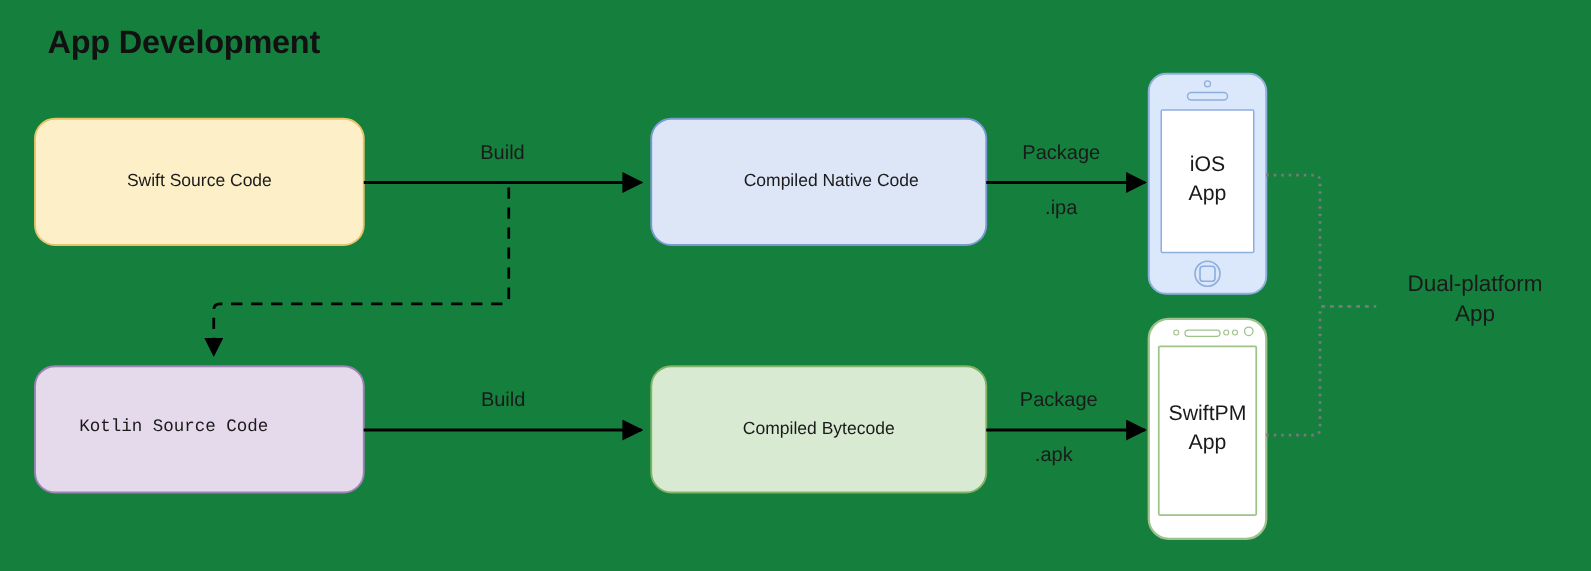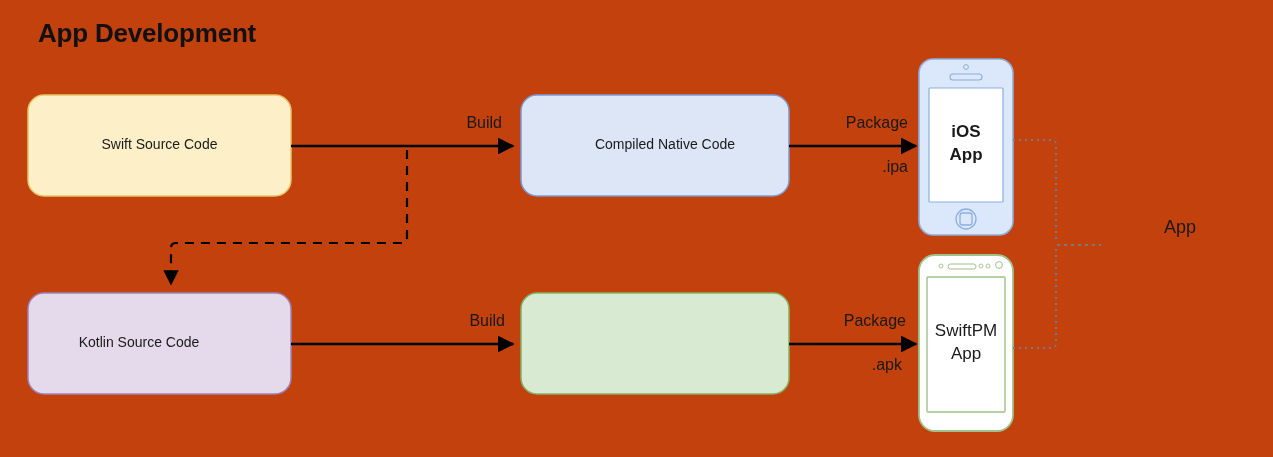--- a/index.html
+++ b/index.html
@@ -7,21 +7,21 @@
     padding: 0;
     background: #ffffff;
   }
   body {
     font-family: "Liberation Sans", sans-serif;
   }
   #canvas {
     position: relative;
     width: 1273px;
     height: 457px;
-    background: #c2410c;
+    background: #15803d;
     overflow: hidden;
   }
   #diagram-svg {
     position: absolute;
     left: 0;
     top: 0;
     width: 1273px;
     height: 457px;
   }
   .page-title {
@@ -39,21 +39,21 @@
     font-size: 14px;
     color: #1a1a1a;
     text-align: center;
     white-space: nowrap;
     line-height: 1.25;
   }
   .edge-label {
     position: absolute;
     font-size: 16px;
     color: #1a1a1a;
-    text-align: right;
+    text-align: center;
     white-space: nowrap;
   }
   .phone-label {
     position: absolute;
     font-size: 17px;
     color: #1a1a1a;
     text-align: center;
     line-height: 1.35;
     width: 110px;
   }
@@ -132,42 +132,44 @@
 
     <path d="M 1013 140 L 1051 140 Q 1056 140 1056 145 L 1056 240" fill="none" stroke="#7a7a7a" stroke-width="2.2" stroke-dasharray="2 4"></path>
     <path d="M 1013 348 L 1051 348 Q 1056 348 1056 343 L 1056 249" fill="none" stroke="#7a7a7a" stroke-width="2.2" stroke-dasharray="2 4"></path>
     <line x1="1057" y1="245" x2="1101" y2="245" stroke="#7a7a7a" stroke-width="2.2" stroke-dasharray="3 4"></line>
   </svg>
 
   <div class="node-label" style="left:28px; top:136px; width:263px;">Swift Source Code</div>
 
   <div class="node-label" style="left:521px; top:136px; width:288px;">Compiled Native Code</div>
 
-  <div class="node-label" style="left:28px; top:334px; width:222px;">Kotlin Source Code</div>
+  <div class="node-label" style="left:28px; top:334px; width:222px;font-family:Liberation Mono, monospace;">Kotlin Source Code</div>
 
+  <div class="node-label" style="left:521px; top:334px; width:268px;">Compiled Bytecode</div>
 
   <div class="edge-label" style="left:302px; top:114px; width:200px;">Build</div>
 
   <div class="edge-label" style="left:790px; top:114px; width:118px;">Package</div>
   <div class="edge-label" style="left:790px; top:158px; width:118px;">.ipa</div>
 
   <div class="edge-label" style="left:300px; top:312px; width:205px;">Build</div>
 
   <div class="edge-label" style="left:788px; top:312px; width:118px;">Package</div>
   <div class="edge-label" style="left:784px; top:356px; width:118px;">.apk</div>
 
 
-  <div class="phone-label" style="left:911px; top:121px;font-weight:bold;">
+  <div class="phone-label" style="left:911px; top:121px;">
     <div>iOS</div>
     <div>App</div>
   </div>
 
   <div class="phone-label" style="left:911px; top:320px;">
     <div>SwiftPM</div>
     <div>App</div>
   </div>
 
   <div class="side-label" style="left:1090px; top:215px;">
+    <div>Dual-platform</div>
     <div>App</div>
   </div>
 
 
 </div>
 
 </body></html>

